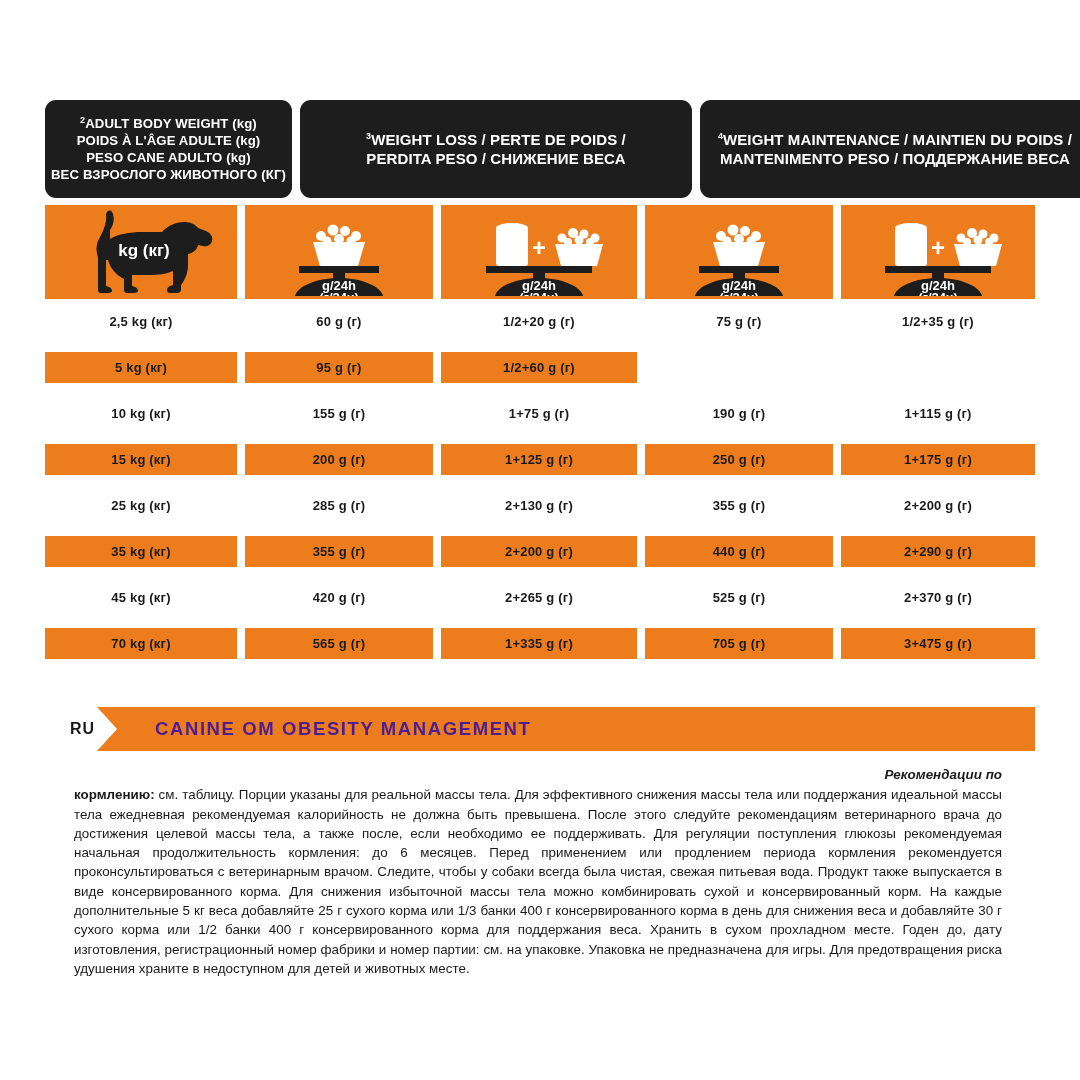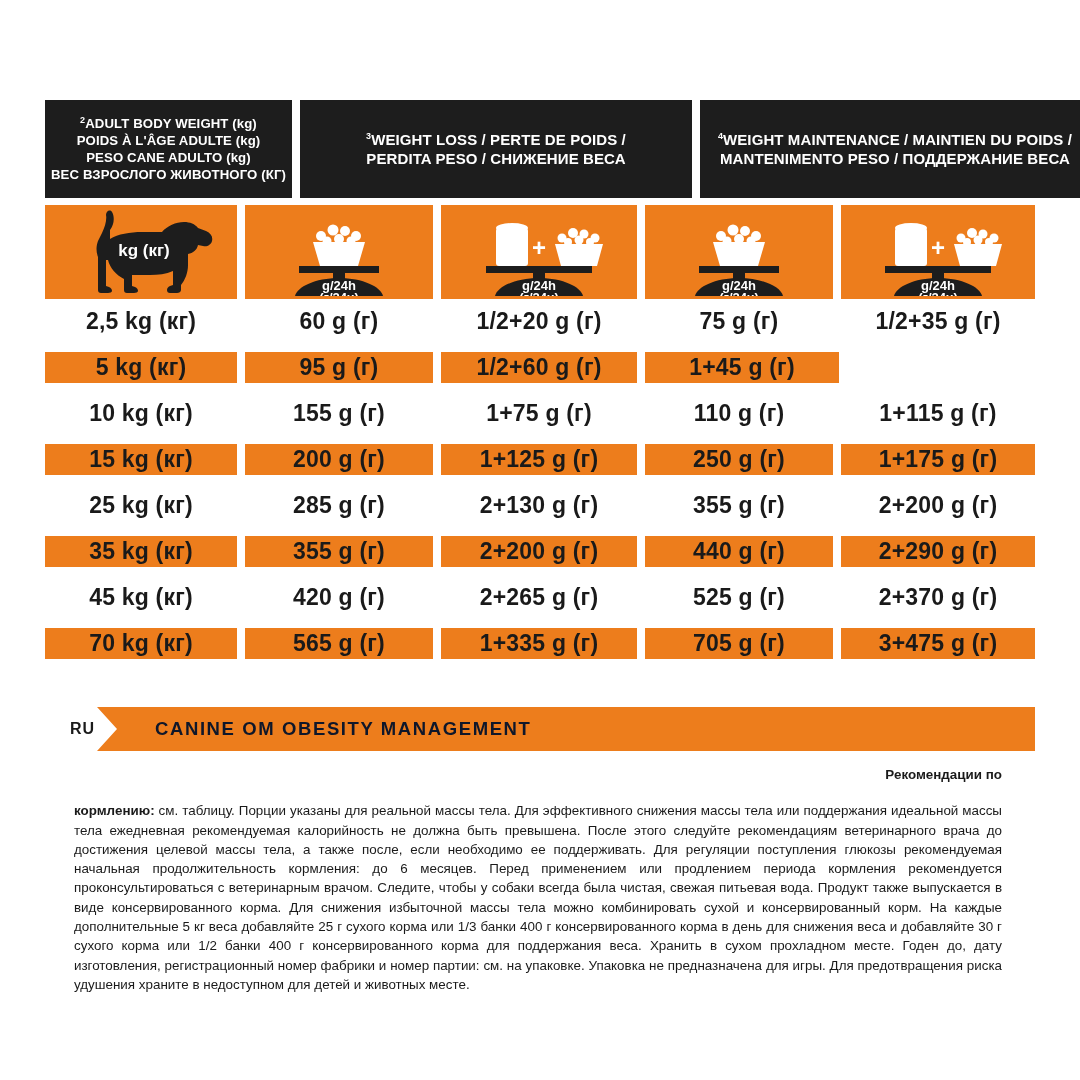--- a/index.html
+++ b/index.html
@@ -53,20 +53,21 @@
     flex-direction: column;
     align-items: center;
     justify-content: center;
     text-align: center;
     padding: 4px 6px;
     box-sizing: border-box;
     font-weight: bold;
     font-size: 14.5px;
     line-height: 1.30;
     letter-spacing: 0.1px;
+    border-radius: 11px;
   }
   .hdr-block .ln { display: block; white-space: nowrap; }
   .hdr-block sup {
     font-size: 9px;
     vertical-align: super;
     line-height: 0;
   }
 
   .hdr-weight { flex: 0 0 192px; font-size: 13.2px; }
   .hdr-loss   { flex: 0 0 392px; font-size: 15px; }
@@ -99,21 +100,21 @@
     height: 31px;
     margin-bottom: 15px;
   }
   .d-row.shaded .cell { background: #ED7D1C; }
 
   .cell {
     display: flex;
     align-items: center;
     justify-content: center;
     font-weight: bold;
-    font-size: 23px;
+    font-size: 13px;
     color: #1a1a1a;
     letter-spacing: 0.2px;
     box-sizing: border-box;
   }
 
   
   .banner-wrap {
     position: absolute;
     left: 45px;
     top: 707px;
@@ -140,42 +141,43 @@
     position: relative;
     display: flex;
     align-items: center;
     clip-path: polygon(0 0, 100% 0, 100% 100%, 0 100%, 20px 50%);
   }
   .banner-title {
     padding-left: 58px;
     font-weight: bold;
     font-size: 18.5px;
     letter-spacing: 1.6px;
-    color: #0f172a;
+    color: #4c1d95;
     white-space: nowrap;
   }
 
   
   .copy {
     position: absolute;
     left: 74px;
     top: 765px;
     width: 928px;
     font-size: 13.4px;
     line-height: 1.44;
     color: #1a1a1a;
     text-align: justify;
     text-justify: inter-word;
     font-stretch: condensed;
   }
   .copy .lead-right {
     display: block;
     text-align: right;
     font-weight: bold;
-    margin-bottom: 17px;
+    margin-bottom: 1px;
+    font-style: italic;
   }
   .copy b { font-weight: bold; }
 </style>
 </head>
 <body>
 
 <div class="sheet">
 
   <div class="feeding-table">
 
@@ -304,27 +306,26 @@
           <div class="cell col-weight">2,5 kg (кг)</div>
           <div class="cell col-d1">60 g (г)</div>
           <div class="cell col-d2">1/2+20 g (г)</div>
           <div class="cell col-d3">75 g (г)</div>
           <div class="cell col-d4">1/2+35 g (г)</div>
         </div>
         <div class="t-row d-row shaded">
           <div class="cell col-weight">5 kg (кг)</div>
           <div class="cell col-d1">95 g (г)</div>
           <div class="cell col-d2">1/2+60 g (г)</div>
-          <div class="cell col-d4">1+45 g (г)</div>
         </div>
         <div class="t-row d-row">
           <div class="cell col-weight">10 kg (кг)</div>
           <div class="cell col-d1">155 g (г)</div>
           <div class="cell col-d2">1+75 g (г)</div>
-          <div class="cell col-d3">110 g (г)</div>
+          <div class="cell col-d3">190 g (г)</div>
           <div class="cell col-d4">1+115 g (г)</div>
         </div>
         <div class="t-row d-row shaded">
           <div class="cell col-weight">15 kg (кг)</div>
           <div class="cell col-d1">200 g (г)</div>
           <div class="cell col-d2">1+125 g (г)</div>
           <div class="cell col-d3">250 g (г)</div>
           <div class="cell col-d4">1+175 g (г)</div>
         </div>
         <div class="t-row d-row">

